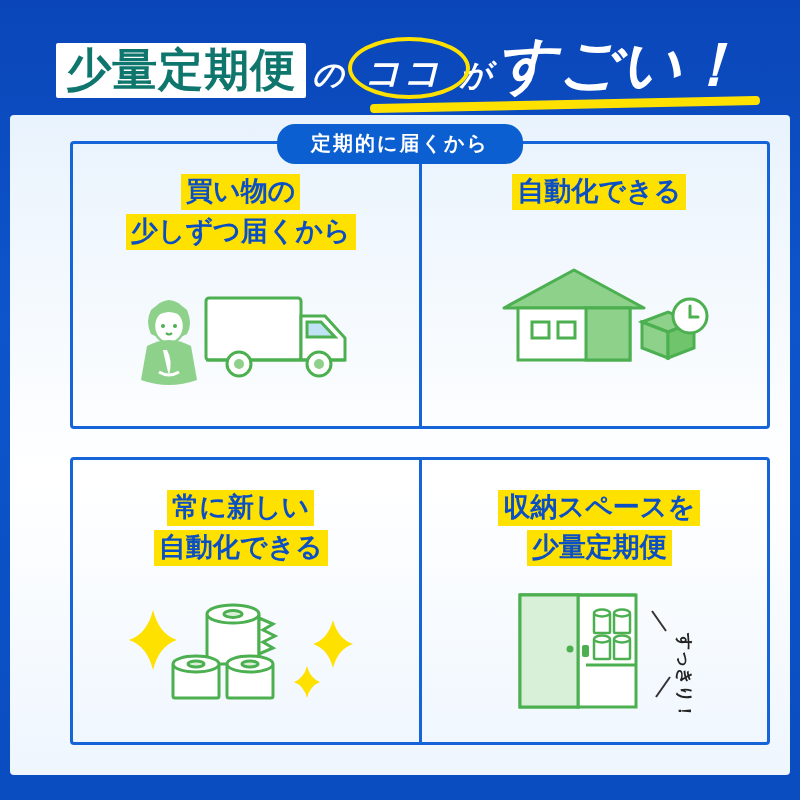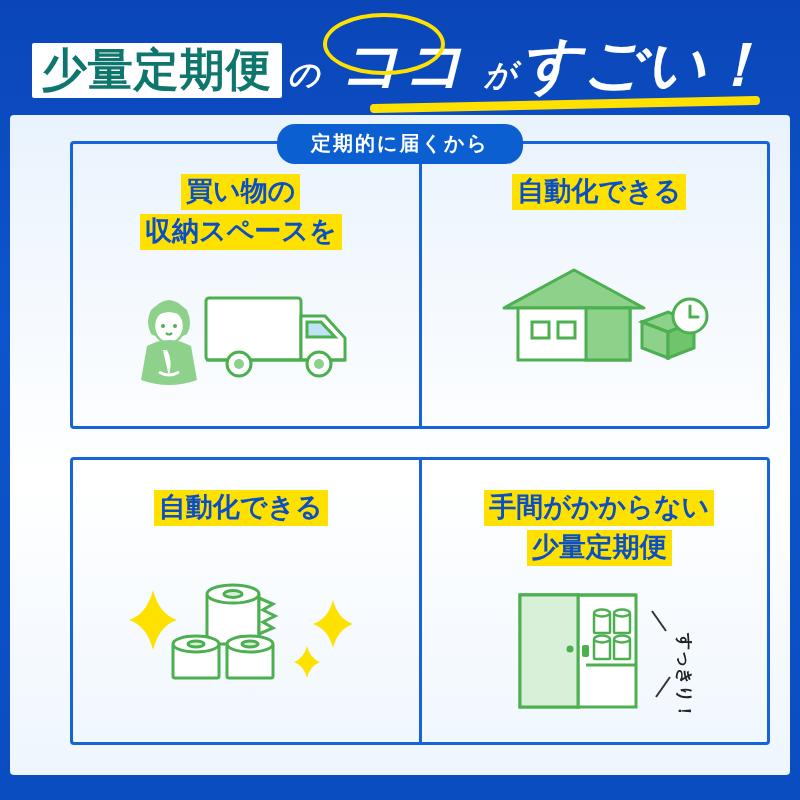--- a/index.html
+++ b/index.html
@@ -47,21 +47,21 @@
     color: #ffffff;
     font-size: 31px;
     font-weight: bold;
     font-style: italic;
     padding: 0 4px;
     font-family: "DejaVu Sans", "Liberation Sans", sans-serif;
   }
   .hl-koko {
     position: relative;
     color: #ffffff;
-    font-size: 60px;
+    font-size: 36px;
     font-weight: bold;
     font-style: italic;
     letter-spacing: 2px;
     padding: 0 14px;
     font-family: "DejaVu Sans", "Liberation Sans", sans-serif;
   }
   .hl-koko .ring {
     position: absolute;
     left: -2px; top: -12px;
     width: 122px; height: 62px;
@@ -191,21 +191,21 @@
 
   <div class="panel">
 
     <div class="section">
       <div class="section-title">定期的に届くから</div>
       <div class="cards">
 
         <div class="card">
           <div class="card-text">
             <div><span class="card-line">買い物の</span></div>
-            <div><span class="card-line">収納スペースを</span></div>
+            <div><span class="card-line">少しずつ届くから</span></div>
           </div>
           <div class="art">
             <svg width="260" height="120" viewBox="0 0 260 120">
 
               <g stroke="#4caf50" stroke-width="3" fill="#ffffff">
                 <rect x="95" y="22" width="95" height="62" rx="3"></rect>
                 <path d="M190 40 h24 l20 22 v22 h-44 z"></path>
                 <path d="M196 46 h14 l14 15 h-28 z" fill="#bfe3f5" stroke="#4caf50"></path>
                 <line x1="95" y1="84" x2="234" y2="84"></line>
               </g>
@@ -257,20 +257,21 @@
         </div>
 
       </div>
     </div>
 
     <div class="section">
       <div class="cards">
 
         <div class="card">
           <div class="card-text">
+            <div><span class="card-line">常に新しい</span></div>
             <div><span class="card-line">自動化できる</span></div>
           </div>
           <div class="art">
             <svg width="260" height="120" viewBox="0 0 260 120">
 
               <path d="M42 18 q6 24 24 30 q-18 6 -24 30 q-6 -24 -24 -30 q18 -6 24 -30z" fill="#ffe100"></path>
               <path d="M222 28 q5 19 20 24 q-15 5 -20 24 q-5 -19 -20 -24 q15 -5 20 -24z" fill="#ffe100"></path>
               <path d="M196 74 q3 12 13 16 q-10 4 -13 16 q-3 -12 -13 -16 q10 -4 13 -16z" fill="#ffe100"></path>
 
               <g stroke="#4caf50" stroke-width="3" fill="#ffffff">
@@ -289,21 +290,21 @@
                 <ellipse cx="139" cy="72" rx="8" ry="3" fill="#d9f0d8"></ellipse>
               </g>
             </svg>
           </div>
         </div>
 
         <div class="card-sep"></div>
 
         <div class="card">
           <div class="card-text">
-            <div><span class="card-line">手間がかからない</span></div>
+            <div><span class="card-line">収納スペースを</span></div>
             <div><span class="card-line">少量定期便</span></div>
           </div>
           <div class="art">
             <svg width="250" height="130" viewBox="0 0 250 130">
 
               <g stroke="#4caf50" stroke-width="3" fill="#ffffff">
                 <rect x="46" y="8" width="58" height="112"></rect>
                 <rect x="104" y="8" width="58" height="112"></rect>
                 <line x1="46" y1="8" x2="162" y2="8"></line>
               </g>

